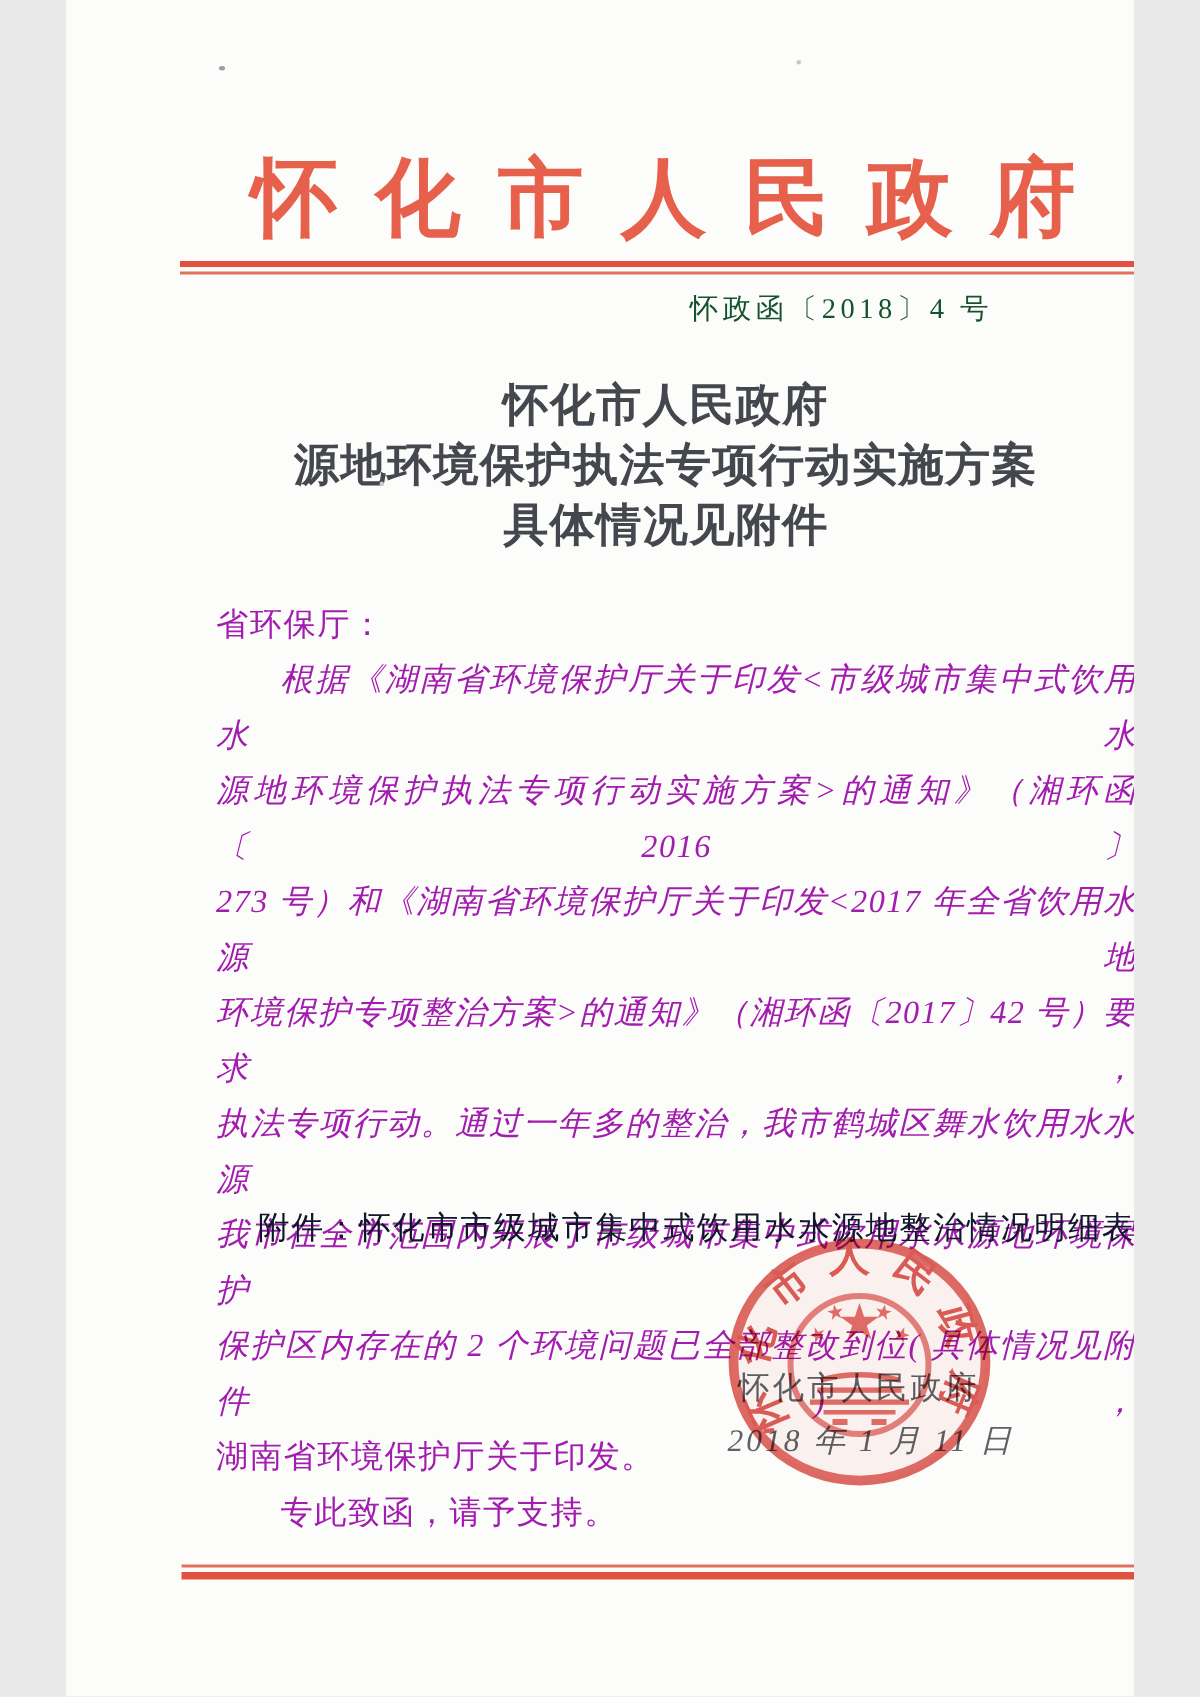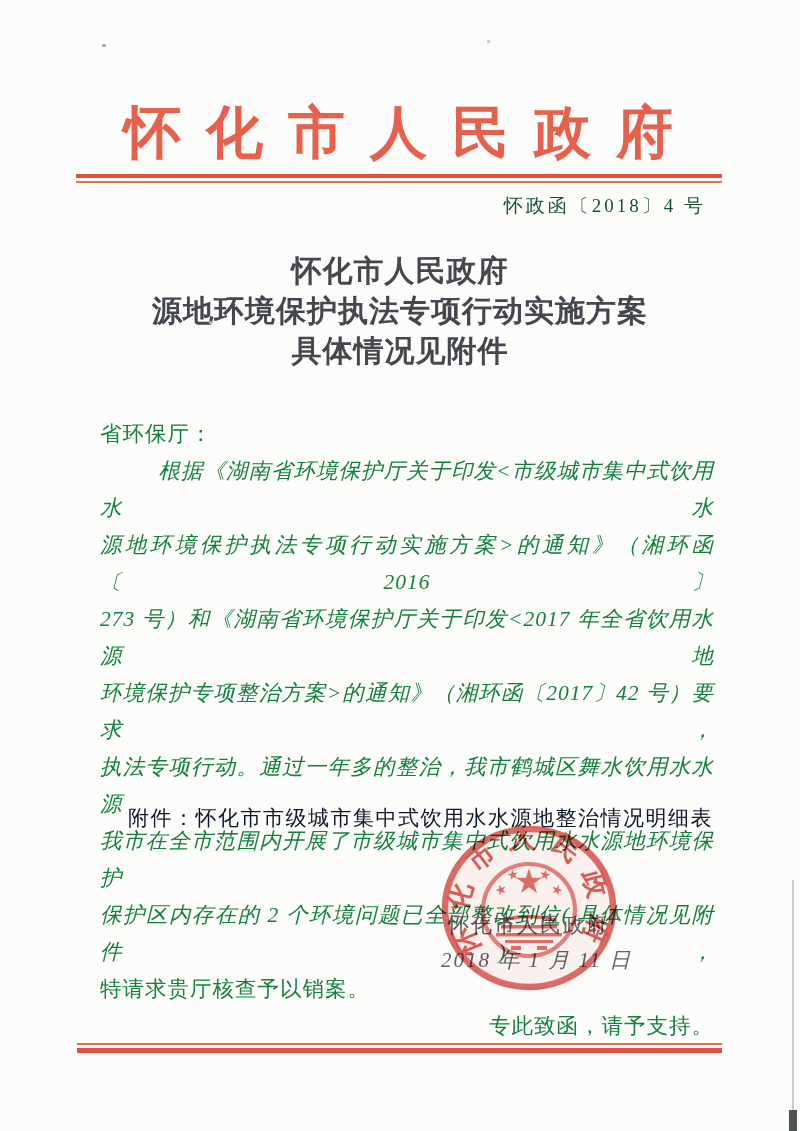--- a/index.html
+++ b/index.html
@@ -1,17 +1,17 @@
 <!DOCTYPE html>
 <html><head>
 <meta charset="utf-8">
 <style>
   html,body{margin:0;padding:0;background:#e9e9e9;}
   .page{
-    position:relative;width:800px;height:1131px;margin:0 auto;
+    position:relative;width:712px;height:1131px;margin:0 auto;
     background:#fcfcfa;overflow:hidden;
     font-family:"Liberation Serif","DejaVu Serif",serif;
     color:#51545b;
   }
   .masthead{
     position:absolute;left:124px;top:100px;width:620px;height:66px;
     font-size:57px;line-height:66px;font-weight:bold;
     letter-spacing:25px;white-space:nowrap;color:#e7604b;
   }
   .rule{position:absolute;background:#e0523f;}
@@ -22,25 +22,25 @@
   .docnum{
     position:absolute;top:193px;right:94px;
     font-size:19px;letter-spacing:3px;color:#14532d;white-space:nowrap;
   }
   .title{
     position:absolute;left:0;top:251px;width:800px;text-align:center;
     font-weight:bold;color:#44474e;font-size:30px;line-height:40px;letter-spacing:1px;
   }
   .content{
     position:absolute;left:100px;top:398px;width:614px;
-    font-size:21.5px;line-height:37px;letter-spacing:1px;color:#15803d;margin-top:18px;
+    font-size:21.5px;line-height:37px;letter-spacing:1px;color:#a21caf;
   }
   .line{min-height:37px;}
   .just{text-align:justify;text-align-last:justify;font-style:italic;}
-  .indent{text-indent:43px;text-align:right;}
+  .indent{text-indent:43px;}
   .attach{
     position:absolute;left:128px;top:804px;width:620px;
     font-size:21px;letter-spacing:1.5px;color:#0f172a;
   }
   .sig-name{
     position:absolute;left:448px;top:911px;
     font-size:21px;letter-spacing:2px;color:#5e6166;white-space:nowrap;
   }
   .sig-date{
     position:absolute;left:441px;top:946px;
@@ -79,21 +79,21 @@
 
   <div class="content">
     <div class="line">省环保厅：</div>
     <div class="line just indent">根据《湖南省环境保护厅关于印发&lt;市级城市集中式饮用水水</div>
     <div class="line just">源地环境保护执法专项行动实施方案&gt;的通知》（湘环函〔2016〕</div>
     <div class="line just">273 号）和《湖南省环境保护厅关于印发&lt;2017 年全省饮用水源地</div>
     <div class="line just">环境保护专项整治方案&gt;的通知》（湘环函〔2017〕42 号）要求，</div>
     <div class="line just">执法专项行动。通过一年多的整治，我市鹤城区舞水饮用水水源</div>
     <div class="line just">我市在全市范围内开展了市级城市集中式饮用水水源地环境保护</div>
     <div class="line just">保护区内存在的 2 个环境问题已全部整改到位( 具体情况见附件 )，</div>
-    <div class="line">特请求贵厅核查予以销案。</div>
+    <div class="line">湖南省环境保护厅关于印发。</div>
     <div class="line indent">专此致函，请予支持。</div>
   </div>
 
   <div class="attach">附件：怀化市市级城市集中式饮用水水源地整治情况明细表</div>
 
   <div class="sig-name">怀化市人民政府</div>
   <div class="sig-date">2018 年 1 月 11 日</div>
 
   <svg class="seal" viewBox="0 0 178 170">
     <defs>

